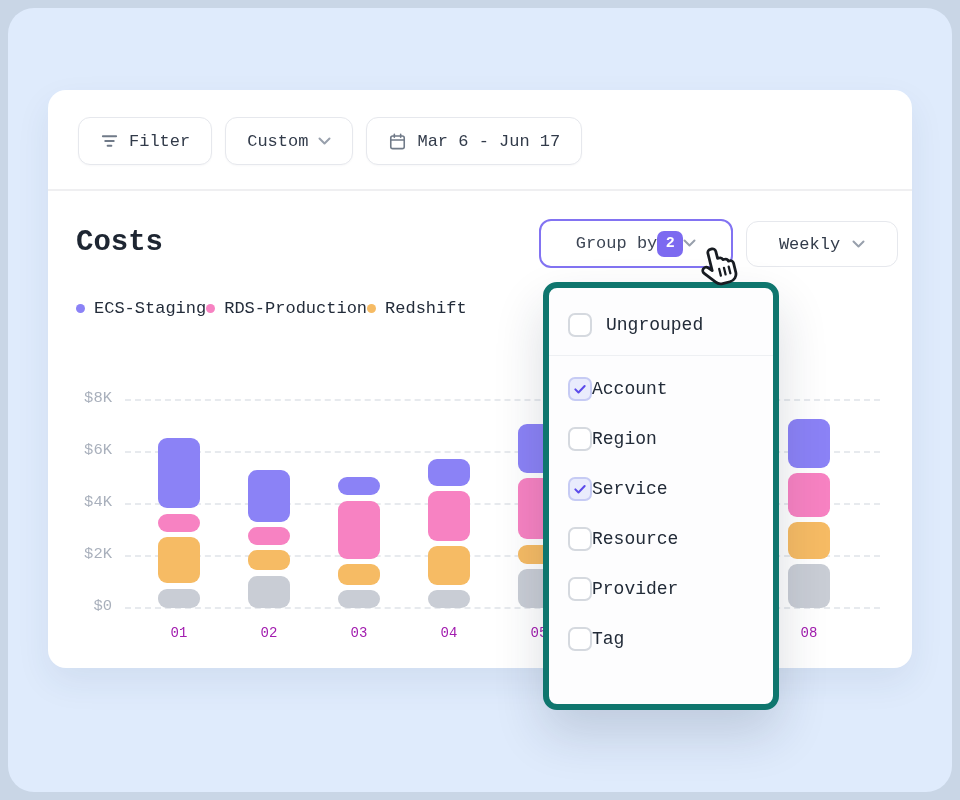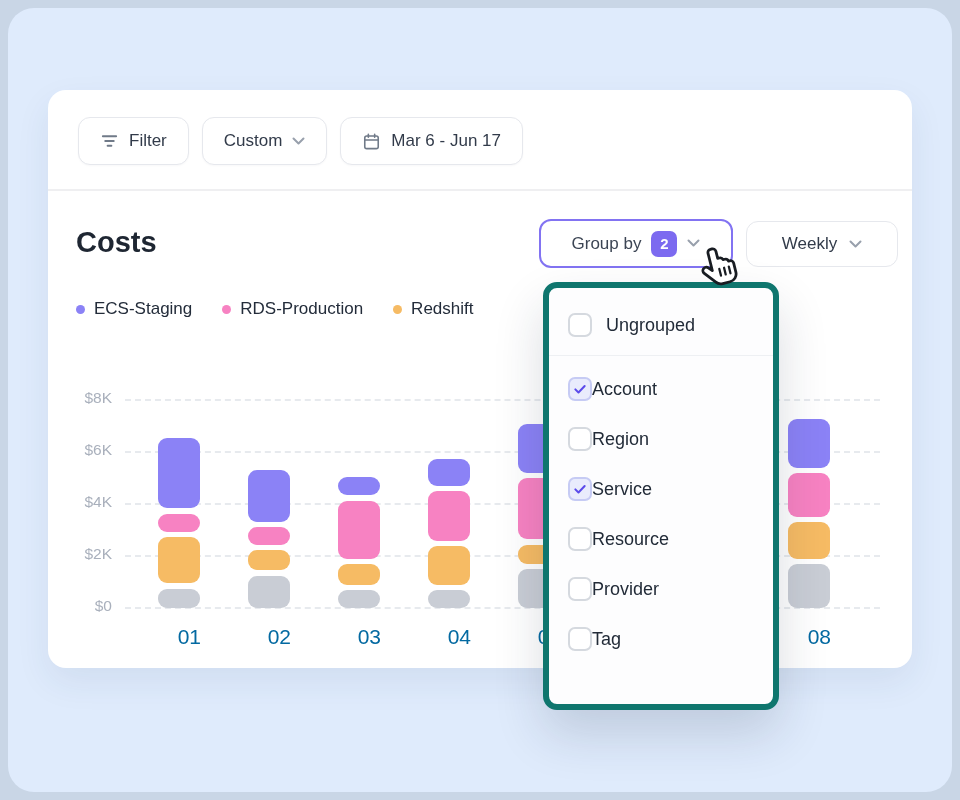--- a/index.html
+++ b/index.html
@@ -1,48 +1,48 @@
 <!DOCTYPE html>
 <html><head>
 <meta charset="utf-8">
 <style>
   html,body{margin:0;padding:0;width:960px;height:800px;overflow:hidden;
     font-family:"Liberation Sans", sans-serif; background:#c9d6e6;}
-  .stage{position:relative;width:960px;height:800px;}
+  .stage{position:relative;width:960px;height:800px;font-family:Liberation Mono, monospace;}
   .app-bg{position:absolute;inset:8px;border-radius:26px;background:#dfebfc;}
   .card{position:absolute;left:48px;top:90px;width:864px;height:578px;background:#ffffff;
     border-radius:18px;box-shadow:0 14px 34px rgba(40,60,100,.08);}
   
   .toolbar{position:absolute;left:78px;top:117px;display:flex;gap:13px;z-index:5;}
   .tb-btn{display:flex;align-items:center;gap:10px;height:46px;padding:0 21px;background:#fff;
     border:1px solid #e6e8ed;border-radius:12px;font-size:17px;color:#323b4a;font-weight:500;
     box-shadow:0 1px 2px rgba(20,30,50,.03);cursor:pointer;}
   .divider{position:absolute;left:48px;top:189px;width:864px;height:2px;background:#efeff1;z-index:4;}
   
   .title{position:absolute;left:76px;top:226px;font-size:29px;font-weight:700;color:#1e2632;z-index:5;}
   .groupby-btn{position:absolute;left:539px;top:219px;width:194px;height:49px;box-sizing:border-box;
     background:#fff;border:2px solid #8273f2;border-radius:12px;display:flex;align-items:center;
-    justify-content:center;gap:10px;z-index:30;cursor:pointer;}
+    justify-content:center;z-index:30;cursor:pointer;}
   .groupby-btn .lbl{font-size:17px;color:#3c4554;font-weight:500;}
   .badge{width:26px;height:26px;border-radius:7px;background:#7c6af0;color:#fff;font-size:15px;
     font-weight:700;display:flex;align-items:center;justify-content:center;}
   .weekly-btn{position:absolute;left:746px;top:221px;width:152px;height:46px;box-sizing:border-box;
     background:#fff;border:1px solid #e6e8ed;border-radius:12px;display:flex;align-items:center;
     justify-content:center;gap:12px;z-index:5;cursor:pointer;}
   .weekly-btn .lbl{font-size:17px;color:#323b4a;font-weight:500;}
   
-  .legend{position:absolute;left:76px;top:299px;display:flex;gap:30px;z-index:5;}
+  .legend{position:absolute;left:76px;top:299px;display:flex;z-index:5;}
   .legend-item{display:flex;align-items:center;gap:9px;cursor:pointer;}
   .legend-dot{width:9px;height:9px;border-radius:50%;}
   .legend-label{font-size:17px;color:#232c3a;font-weight:500;white-space:nowrap;}
   
   #chart-layer{position:absolute;inset:0;z-index:6;}
   .gridline{position:absolute;height:0;border-top:2px dashed #e7eaee;}
   .ytick{position:absolute;width:52px;text-align:right;font-size:15.5px;color:#a9b0bc;}
-  .xtick{position:absolute;width:44px;text-align:right;font-size:21px;color:#0369a1;}
+  .xtick{position:absolute;width:44px;text-align:center;font-size:14px;color:#a21caf;}
   .bar-seg{position:absolute;border-radius:9px;}
   
   .panel{position:absolute;left:543px;top:282px;width:236px;height:428px;box-sizing:border-box;
     background:#fdfdfe;border:6px solid #0f766e;border-radius:14px;z-index:40;
     box-shadow:0 24px 50px rgba(25,35,60,.16);padding-top:22px;}
   .p-row{display:flex;align-items:center;gap:14px;height:30px;padding:0 19px;cursor:pointer;}
   .p-divider{margin-top:15px;border-top:1px solid #eef0f3;height:0;}
   .p-section{margin:20px 19px 0;font-size:17px;color:#9aa1ae;}
   .p-options{margin-top:8px;}
   .p-opt{display:flex;align-items:center;height:50px;padding:0 19px;cursor:pointer;}

